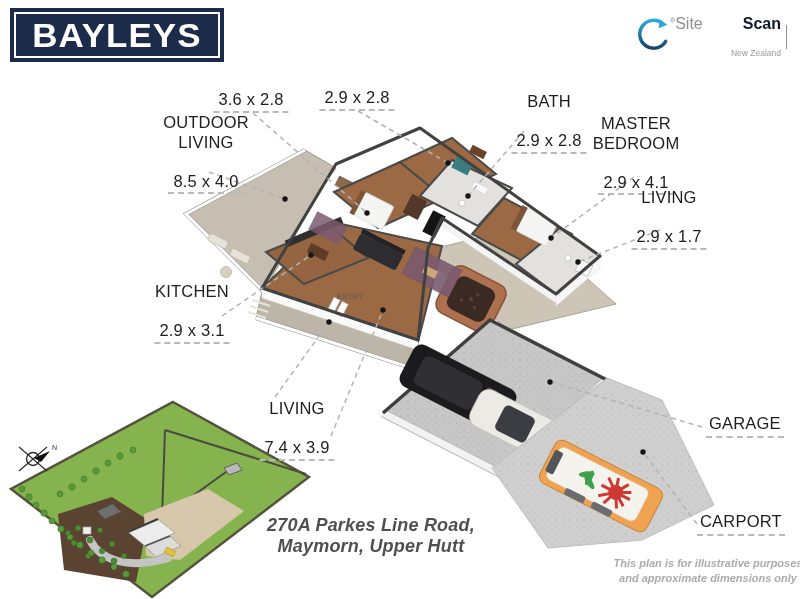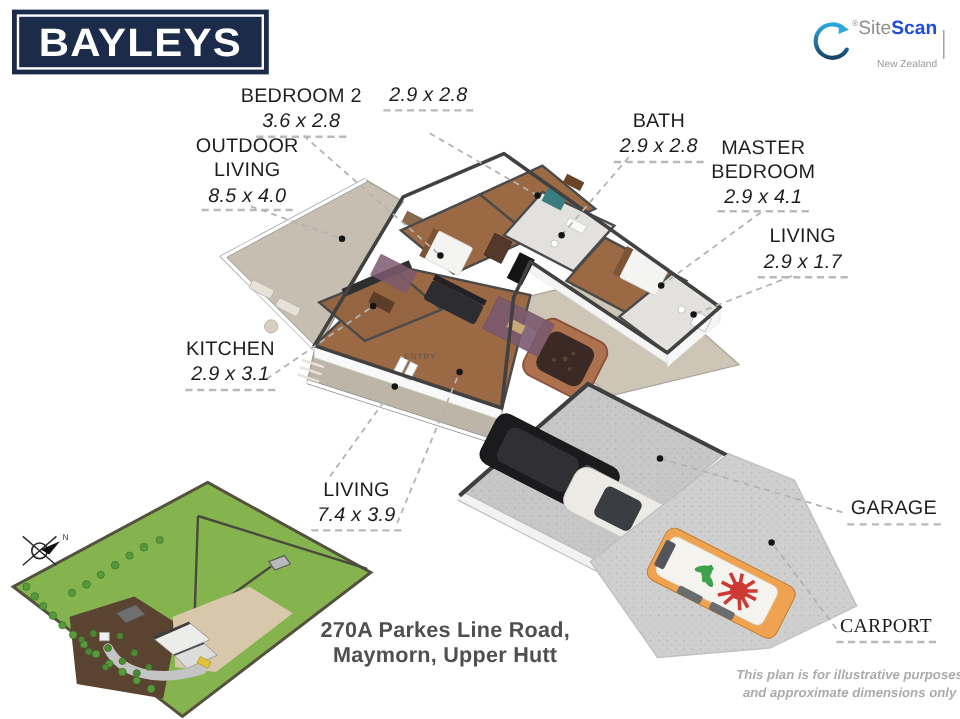--- a/index.html
+++ b/index.html
@@ -15,39 +15,39 @@
   .bayleys-text{color:#fff;font-weight:bold;font-size:33px;letter-spacing:1px;
                 transform:scaleX(1.06);line-height:1;}
 
   
   .sitescan{position:absolute;right:8px;top:16px;display:flex;align-items:center;}
   .ss-swoosh{width:40px;height:42px;margin-right:-30px;position:relative;z-index:0;}
   .ss-nameblock{position:relative;z-index:1;text-align:right;padding-left:30px;}
   .ss-name{font-size:16px;line-height:1;white-space:nowrap;}
   .ss-reg{font-size:7px;color:#8f8f8f;vertical-align:super;}
   .ss-site{color:#8f8f8f;}
-  .ss-scan{color:#1d4ed8;font-weight:bold;}
+  .ss-scan{color:#0f172a;font-weight:bold;margin-left:40px;}
   .ss-nz{font-size:8.5px;color:#9a9a9a;margin-top:16px;}
   .ss-div{width:1px;background:#8d8d8d;height:24px;margin:0 5px;}
   .ss-right{font-size:7.5px;font-weight:bold;color:#1c2b4a;letter-spacing:.4px;line-height:1.55;
             white-space:nowrap;}
 
   
   .room-label{position:absolute;text-align:center;color:#1d1d1d;font-size:16.5px;
               line-height:1.2;transform:translateX(-50%);letter-spacing:.2px;z-index:5;}
   .room-label .name{display:block;}
   .room-label .dims{display:inline-block;border-bottom:2px dashed #b9b9b9;
-                    padding:0 5px 1px;margin-top:1px;font-style:italic;}
+                    padding:0 5px 1px;margin-top:19px;}
   .room-label.nodims{transform:none;}
   .room-label.nodims .name{display:inline-block;border-bottom:2px dashed #b9b9b9;
                            padding:0 3px 2px;}
 
   
   .address{position:absolute;left:371px;top:515px;transform:translateX(-50%);
-           text-align:center;font-size:18px;font-weight:bold;
+           text-align:center;font-size:18px;font-weight:bold;font-style:italic;
            color:#4f4f4f;line-height:1.17;letter-spacing:.2px;white-space:nowrap;z-index:5;}
   .disclaimer{position:absolute;left:708px;top:556px;transform:translateX(-50%);
               text-align:center;font-size:11px;font-weight:bold;font-style:italic;
               color:#ababab;line-height:1.35;white-space:nowrap;z-index:5;}
 </style>
 </head>
 <body>
 
 <div class="canvas">
 
@@ -323,21 +323,20 @@
     <div class="ss-nameblock">
       <div class="ss-name">
         <span class="ss-reg">®</span><span class="ss-site">Site</span><span class="ss-scan">Scan</span>
       </div>
       <div class="ss-nz">New Zealand</div>
     </div>
     <div class="ss-div"></div>
   </div>
 
   <div class="room-label" style="left:251px;top:71px;">
-    <span class="name">BEDROOM 2</span>
     <span class="dims">3.6 x 2.8</span>
   </div>
   <div class="room-label" style="left:357px;top:69px;">
     <span class="dims">2.9 x 2.8</span>
   </div>
   <div class="room-label" style="left:206px;top:113px;width:96px;">
     <span class="name">OUTDOOR LIVING</span>
     <span class="dims">8.5 x 4.0</span>
   </div>
   <div class="room-label" style="left:549px;top:92px;">
@@ -356,21 +355,21 @@
     <span class="name">KITCHEN</span>
     <span class="dims">2.9 x 3.1</span>
   </div>
   <div class="room-label" style="left:297px;top:399px;">
     <span class="name">LIVING</span>
     <span class="dims">7.4 x 3.9</span>
   </div>
   <div class="room-label nodims" style="left:706px;top:414px;">
     <span class="name">GARAGE</span>
   </div>
-  <div class="room-label nodims" style="left:697px;top:512px;font-family:Liberation Serif, serif;">
+  <div class="room-label nodims" style="left:697px;top:512px;">
     <span class="name">CARPORT</span>
   </div>
 
   <div class="address">
     <div>270A Parkes Line Road,</div>
     <div>Maymorn, Upper Hutt</div>
   </div>
   <div class="disclaimer">
     <div>This plan is for illustrative purposes</div>
     <div>and approximate dimensions only</div>

